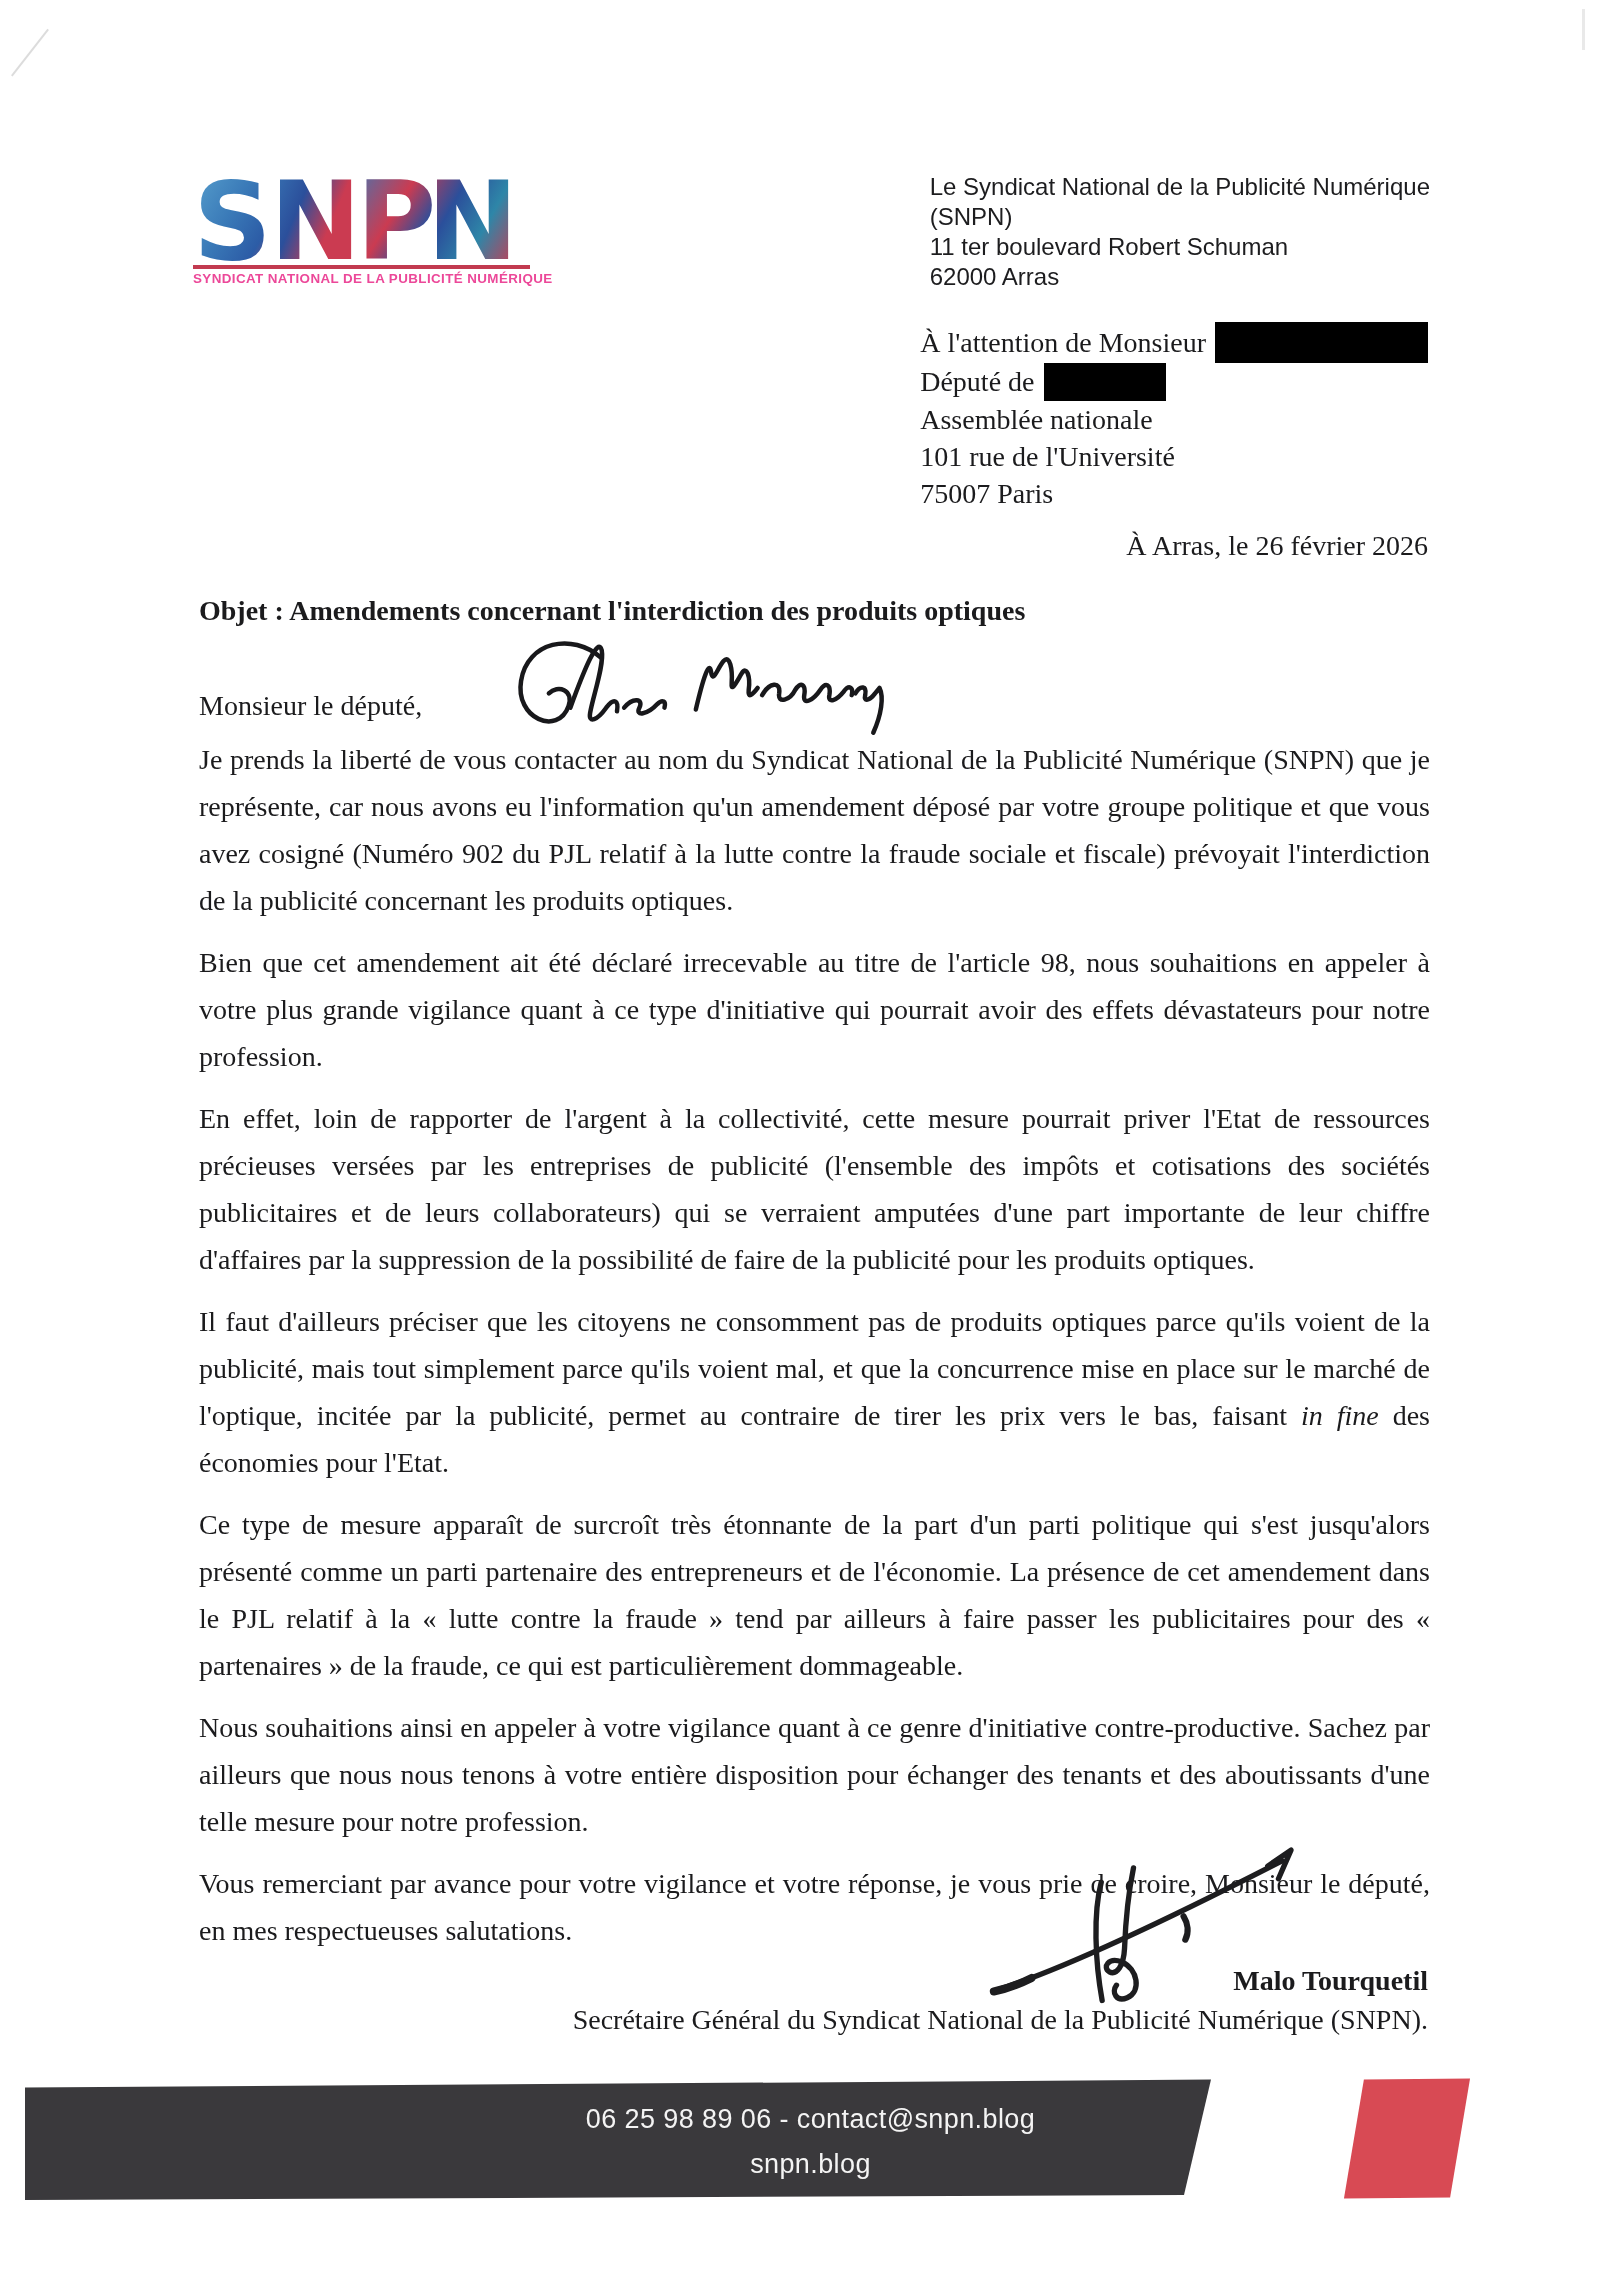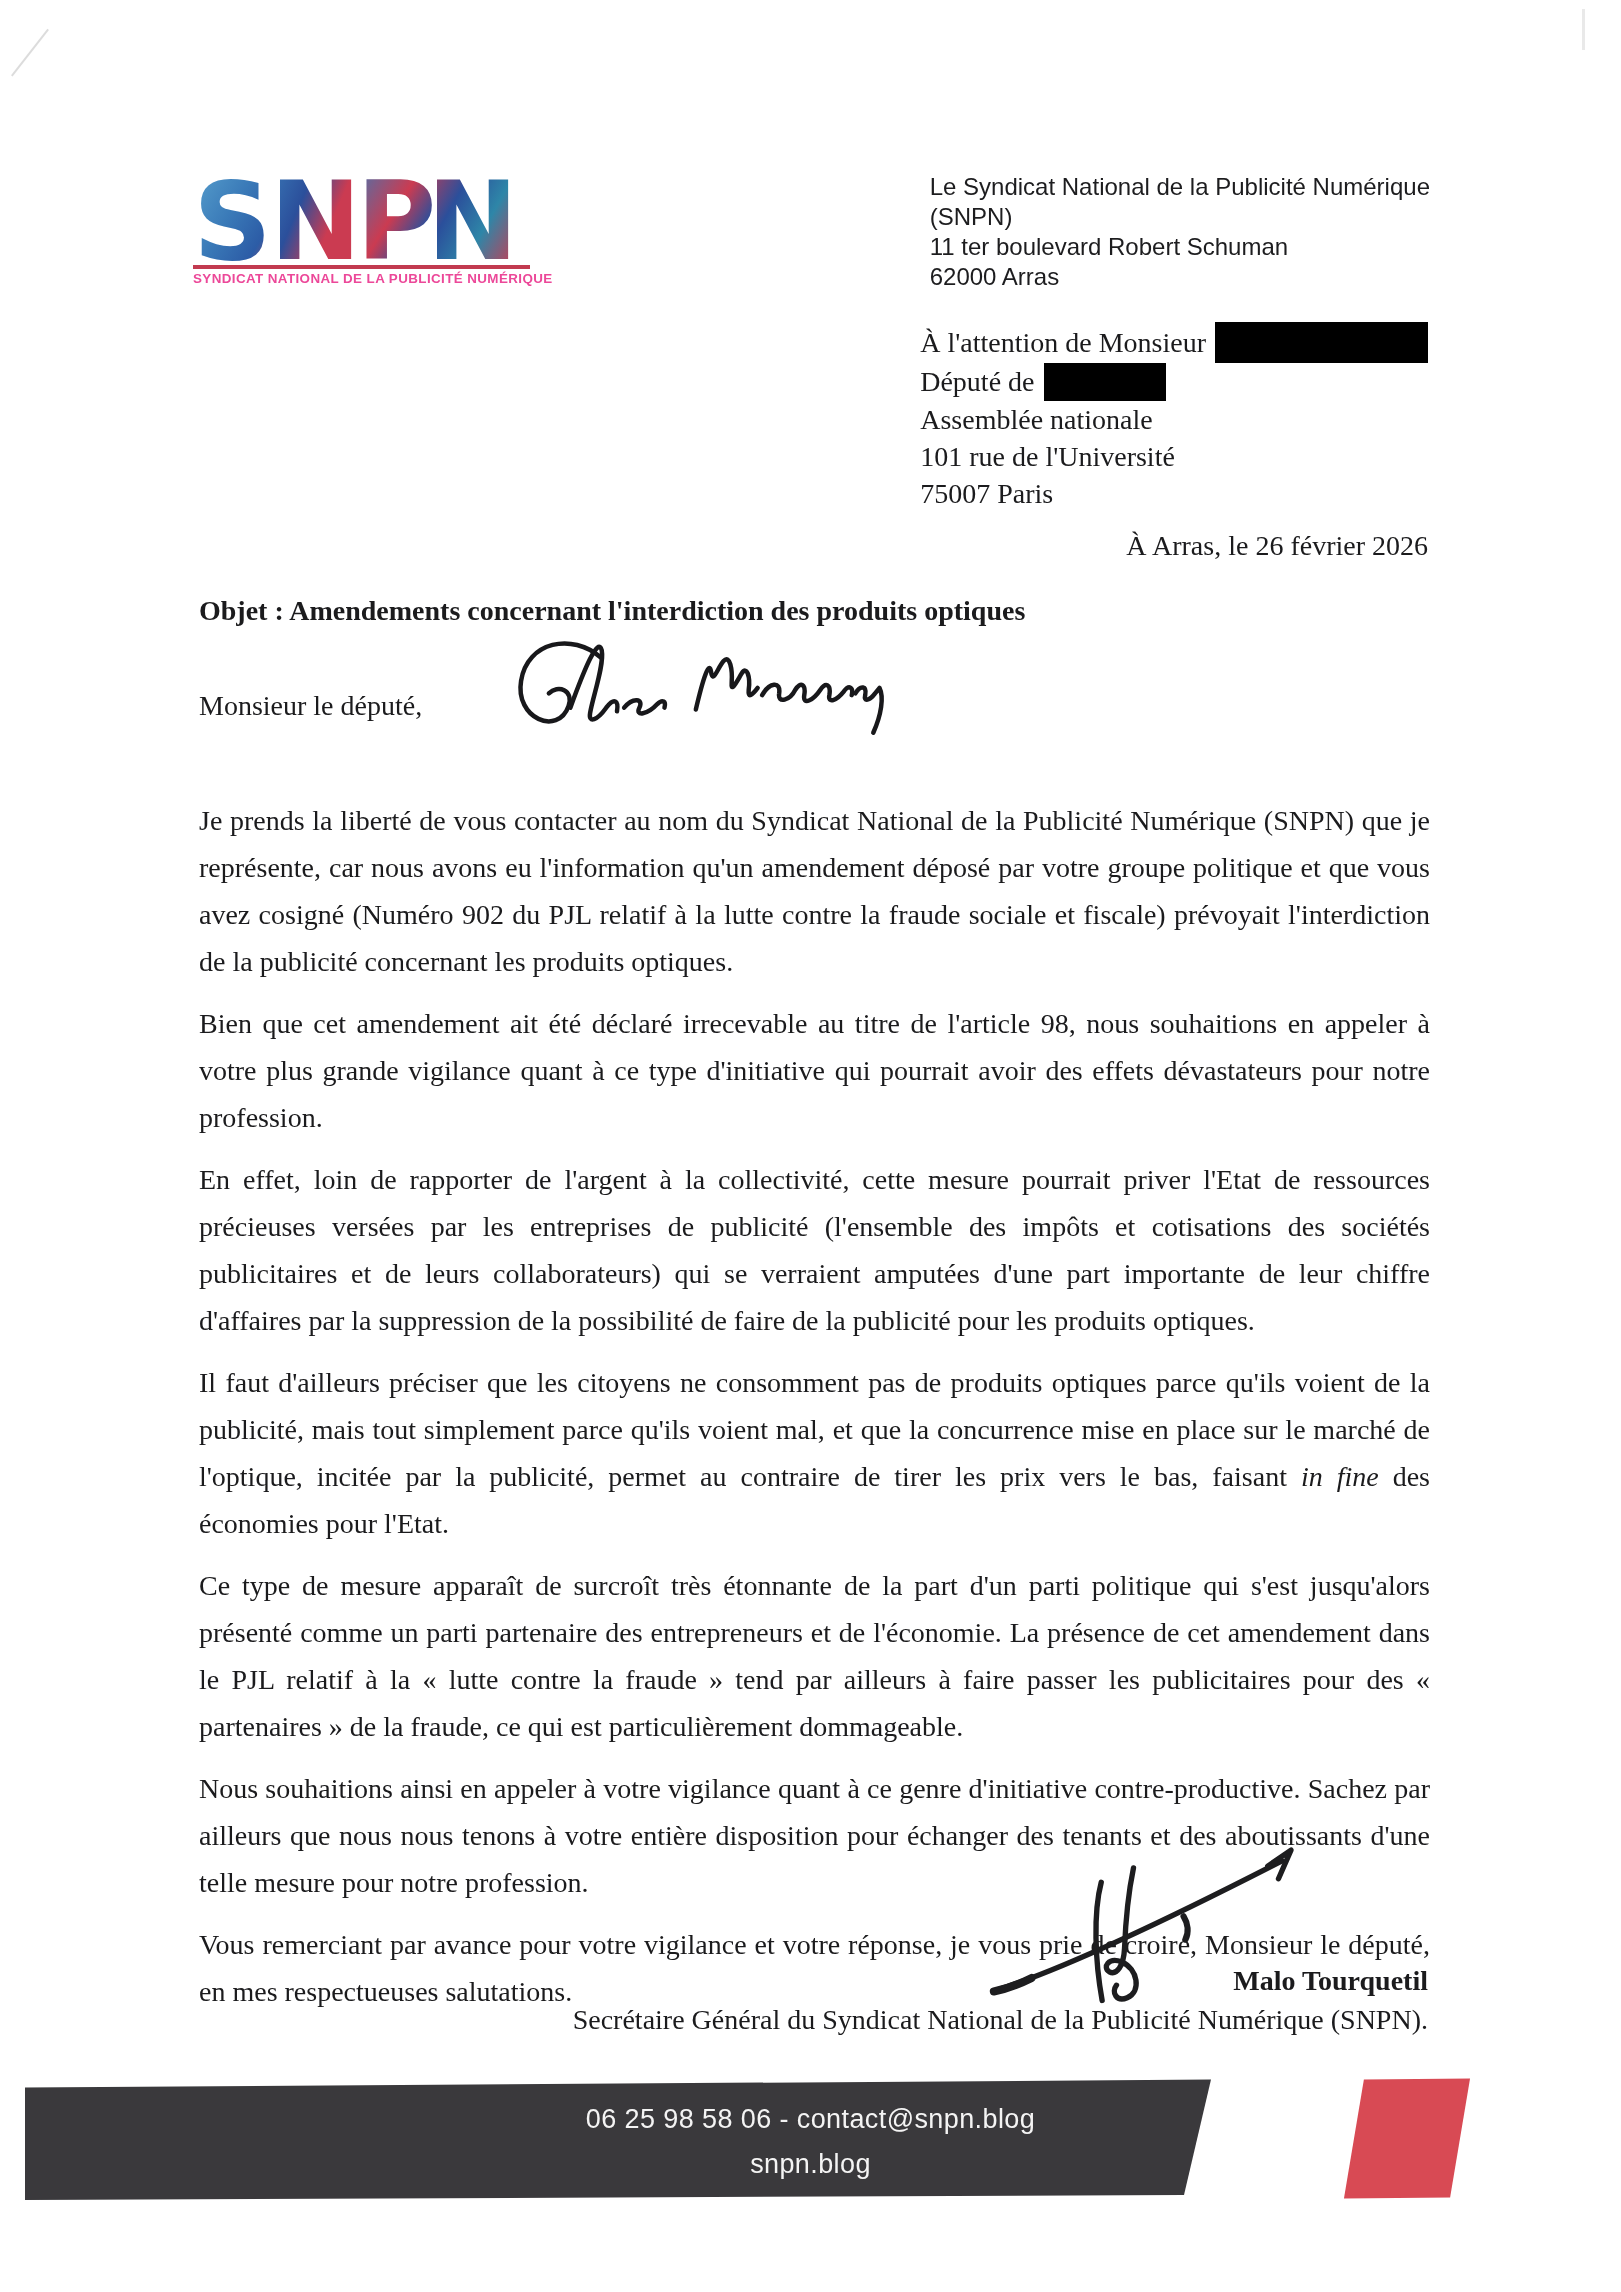--- a/index.html
+++ b/index.html
@@ -31,21 +31,21 @@
     right:193px;top:322px;text-align:left;
     font-size:28px;line-height:37px;
   }
   .redact{display:inline-block;background:#000;margin-left:9px;}
   .redact-1{width:213px;height:41px;vertical-align:-10.7px;}
   .redact-2{width:122px;height:38px;vertical-align:-9.9px;}
   .dateline{right:193px;top:530px;font-size:28px;}
   .subject{left:199px;top:595px;font-size:28px;font-weight:bold;}
   .salutation{left:199px;top:690px;font-size:28px;}
 
-  .body-text{left:199px;top:797px;width:1231px;}
+  .body-text{left:199px;top:736px;width:1231px;}
   .body-text p{
     margin:0 0 15px 0;text-align:justify;
     font-size:28px;line-height:47px;hyphens:none;
   }
   .handwriting, .signature-svg{pointer-events:none;}
 
   .signoff-name{right:193px;top:1965px;font-size:28px;font-weight:bold;}
   .signoff-title{right:193px;top:2004px;font-size:28px;white-space:nowrap;}
 
   
@@ -156,17 +156,17 @@
     <path d="M 186 48 C 179 82, 177 112, 176 138 C 175 158, 167 168, 159 164 C 151 159, 158 147, 173 153 C 191 161, 195 186, 179 193 C 167 198, 161 187, 167 179"></path>
     <path d="M 242 102 C 247 110, 248 120, 244 128" stroke-width="7"></path>
   </g>
 </svg>
 
 <div class="abs signoff-name">Malo Tourquetil</div>
 <div class="abs signoff-title">Secrétaire Général du Syndicat National de la Publicité Numérique (SNPN).</div>
 
 <div class="abs footer-bar"></div>
 <div class="abs footer-text">
-  <div>06 25 98 58 06 - contact@snpn.blog</div>
+  <div>06 25 98 89 06 - contact@snpn.blog</div>
   <div>snpn.blog</div>
 </div>
 <div class="abs footer-accent"></div>
 
 
 </body></html>

